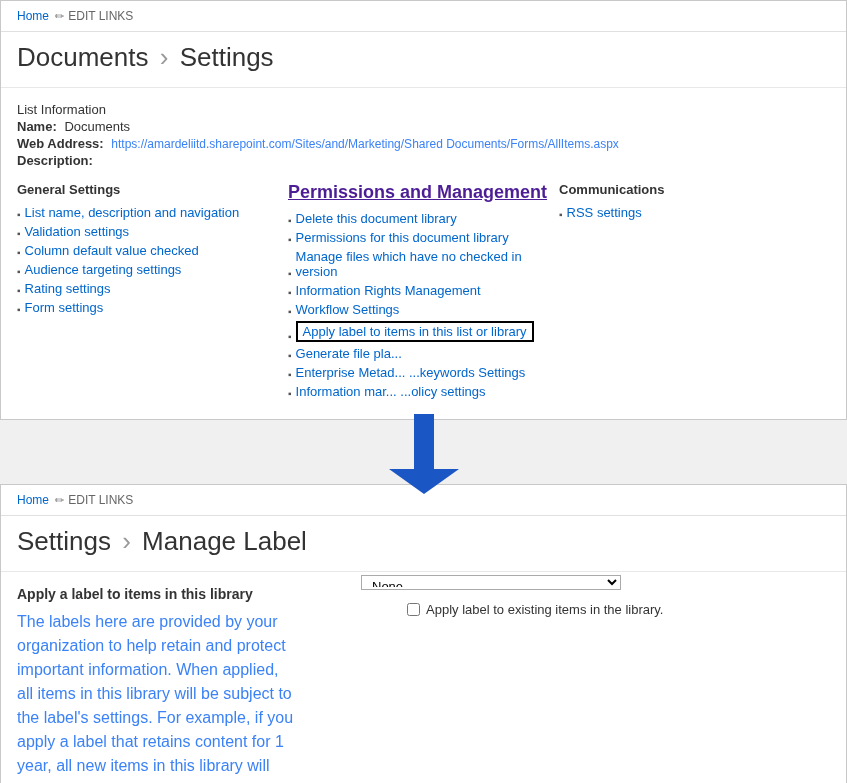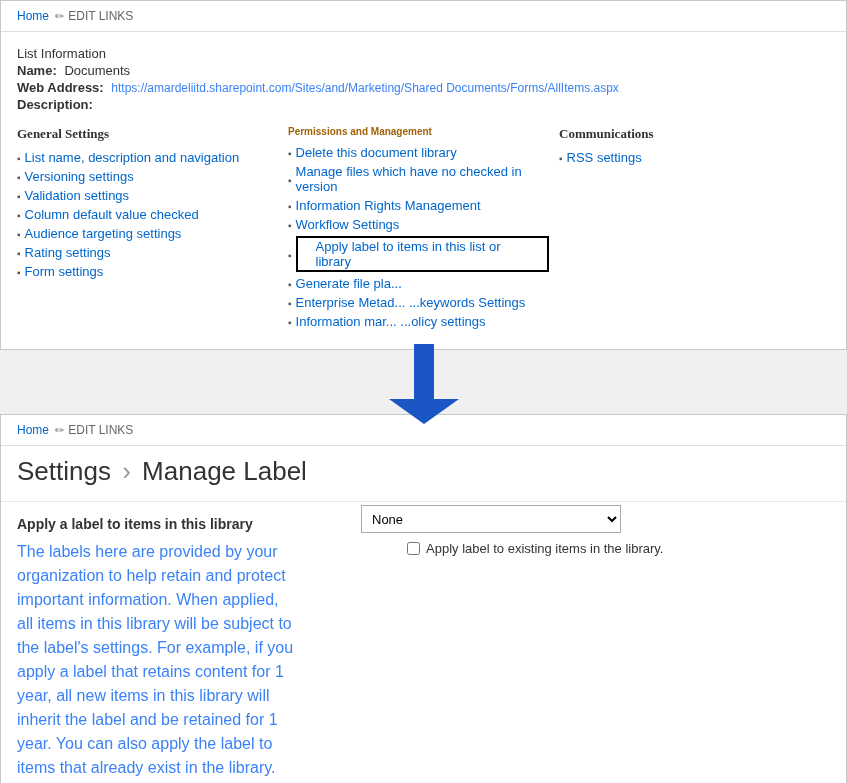--- a/index.html
+++ b/index.html
@@ -17,41 +17,41 @@
     .page-title .part2 { color: #333; }
 
     .content-area { padding: 14px 16px 16px 16px; }
 
     .list-info-section { margin-bottom: 14px; }
     .list-info-row { margin-bottom: 2px; font-size: 13px; }
     .list-info-row .lbl { font-weight: 700; margin-right: 4px; }
     .list-info-row .val { color: #333; }
     .list-info-row .val a { color: #3b82f6; text-decoration: none; font-size: 12px; }
 
-    .section-title { font-size: 13px; font-weight: 700; margin-bottom: 8px; margin-top: 0; font-family: Liberation Serif, serif; }
-    .perm-section-title { color: #a16207; font-size: 10px; font-weight: 700; margin-bottom: 8px; }
+    .section-title { font-size: 13px; font-weight: 700; margin-bottom: 8px; margin-top: 0; }
+    .perm-section-title { color: #4c1d95; font-size: 18px; font-weight: 700; margin-bottom: 8px; text-decoration: underline; }
 
     .settings-grid { display: grid; grid-template-columns: 1fr 1fr 1fr; gap: 0; margin-top: 10px; }
     .settings-col { padding-right: 10px; }
     .settings-col ul { list-style: none; padding: 0; }
-    .settings-col ul li { margin-bottom: 4px; display: flex; align-items: center; gap: 4px; }
+    .settings-col ul li { margin-bottom: 4px; display: flex; align-items: flex-end; gap: 4px; }
     .settings-col ul li::before { content: '▪'; color: #555; font-size: 10px; margin-top: 2px; flex-shrink: 0; }
     .settings-col ul li a { color: #0066cc; text-decoration: none; font-size: 13px; }
 
     
     .bottom-panel { background: #fff; border: 1px solid #c8c8c8; position: relative; }
 
     .apply-label-content { padding: 14px 16px 60px 16px; }
     .apply-label-title { font-size: 14px; font-weight: 600; margin-bottom: 8px; color: #333; }
     .apply-label-desc { font-size: 16px; color: #3b82f6; line-height: 1.5; max-width: 280px; }
 
     .right-section { position: absolute; top: 90px; left: 360px; }
     .select-dropdown { 
       width: 260px; 
-      height: 28px; 
+      height: 15px; 
       border: 1px solid #aaa; 
       font-size: 13px; 
       padding: 2px 6px;
       appearance: auto;
       background: #fff;
     }
     .checkbox-row { display: flex; align-items: center; gap: 6px; margin-top: 8px; margin-left: 46px; }
     .checkbox-row input[type=checkbox] { width: 13px; height: 13px; }
     .checkbox-label { font-size: 13px; color: #333; }
 
@@ -87,20 +87,25 @@
 <div class="panel">
 
   <div class="breadcrumb-bar">
     <a class="breadcrumb-home" href="#">Home</a>
     <span class="edit-links">
       <span class="edit-icon">✏</span>
       <span>EDIT LINKS</span>
     </span>
   </div>
 
+  <div class="page-title">
+    <span>Documents</span>
+    <span class="arrow">›</span>
+    <span class="part2">Settings</span>
+  </div>
 
   <div class="content-area">
 
     <div class="list-info-section">
       <div class="list-info-row">
         <span>List Information</span>
       </div>
       <div class="list-info-row">
         <span class="lbl">Name:</span>
         <span class="val">Documents</span>
@@ -116,23 +121,20 @@
 
     <div class="settings-grid">
 
       <div class="settings-col">
         <div class="section-title">General Settings</div>
         <ul>
           <li>
               <a href="#">List name, description and navigation</a>
             </li>
           <li>
-              <a href="#">Versioning settings</a>
-            </li>
-          <li>
               <a href="#">Validation settings</a>
             </li>
           <li>
               <a href="#">Column default value checked</a>
             </li>
           <li>
               <a href="#">Audience targeting settings</a>
             </li>
           <li>
               <a href="#">Rating settings</a>
@@ -143,30 +145,33 @@
         </ul>
       </div>
 
       <div class="settings-col">
         <div class="perm-section-title">Permissions and Management</div>
         <ul>
           <li>
               <a href="#">Delete this document library</a>
             </li>
           <li>
+              <a href="#">Permissions for this document library</a>
+            </li>
+          <li>
               <a href="#">Manage files which have no checked in version</a>
             </li>
           <li>
               <a href="#">Information Rights Management</a>
             </li>
           <li>
               <a href="#">Workflow Settings</a>
             </li>
           <li>
-              <a href="#" style="border: 2px solid #000; padding: 1px 18px;">Apply label to items in this list or library</a>
+              <a href="#" style="border: 2px solid #000; padding: 1px 5px;">Apply label to items in this list or library</a>
             </li>
           <li>
               <a href="#">Generate file pla...</a>
             </li>
           <li>
               <a href="#">Enterprise Metad... ...keywords Settings</a>
             </li>
           <li>
               <a href="#">Information mar... ...olicy settings</a>
             </li>

